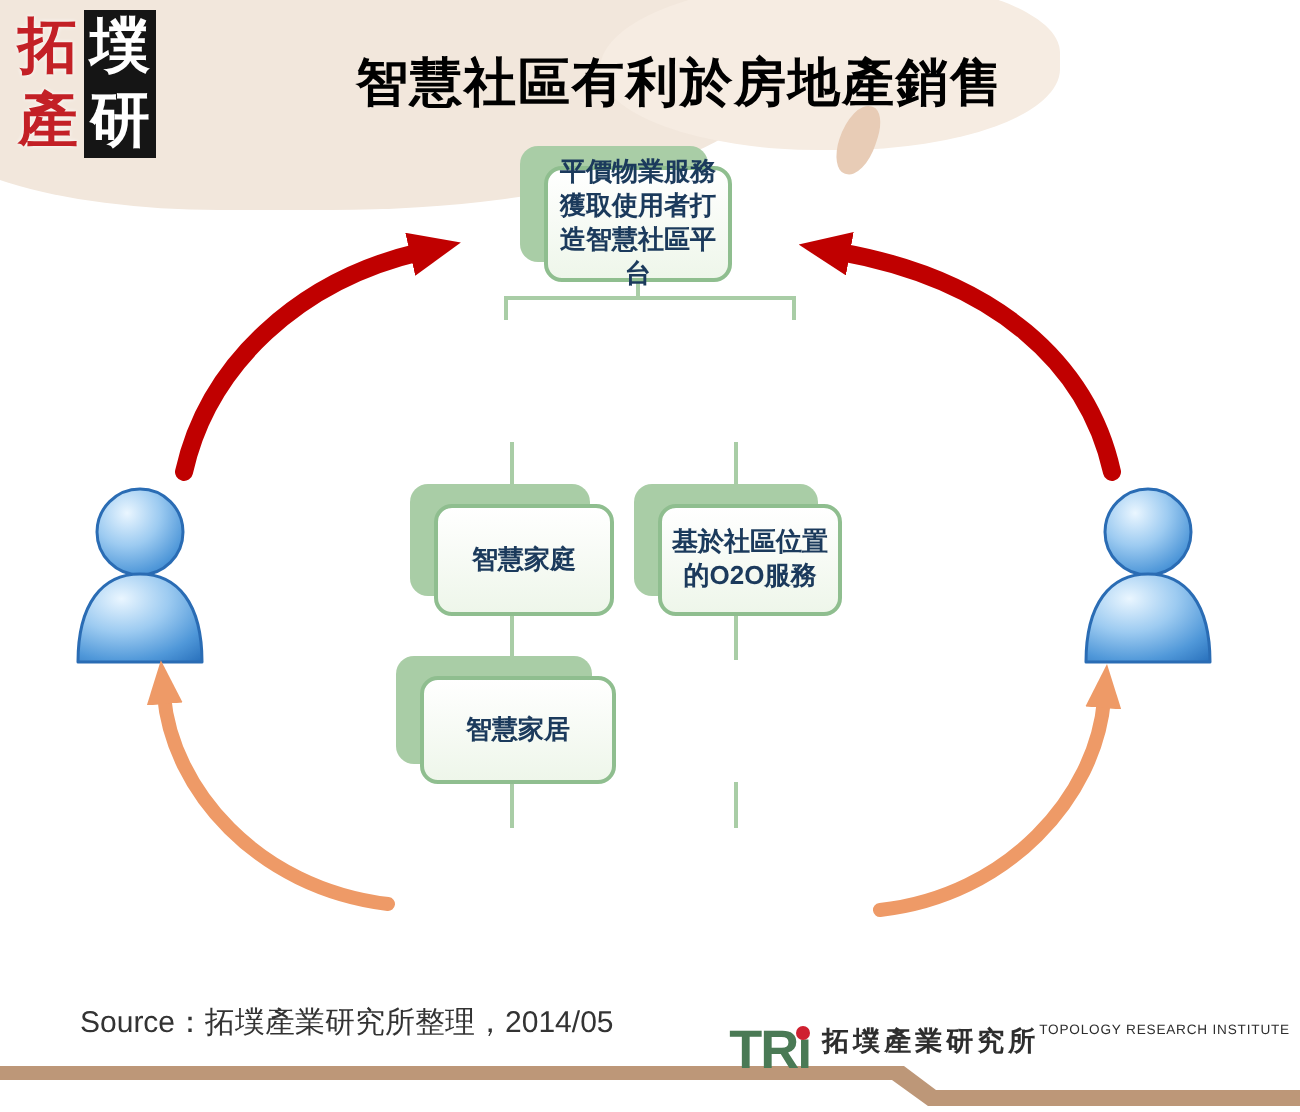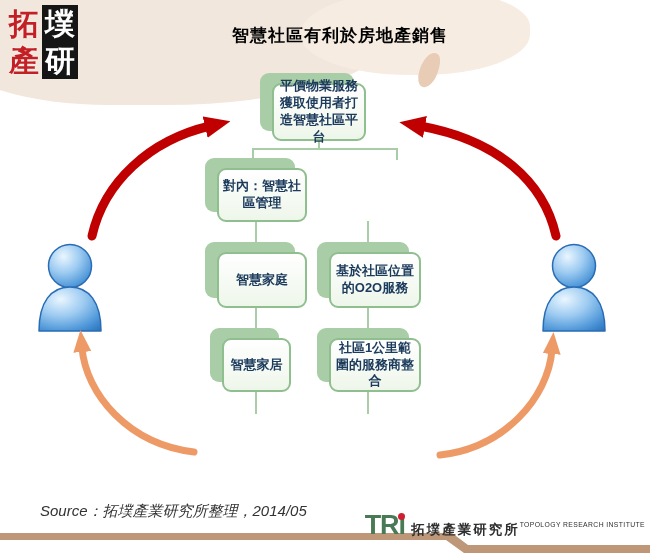--- a/index.html
+++ b/index.html
@@ -19,41 +19,41 @@
   
   .brand{position:absolute;left:6px;top:5px;z-index:5;display:grid;
          grid-template-columns:36px 36px;grid-auto-rows:37px;}
   .brand span{display:flex;align-items:center;justify-content:center;
          font-family:"DejaVu Serif",serif;font-weight:bold;font-size:30px;line-height:1;}
   .brand .red{color:#c32026;text-shadow:0 0 2px rgba(255,255,255,.95);}
   .brand .blk{background:#151515;color:#ffffff;}
   
   .title{position:absolute;left:140px;top:24px;width:400px;z-index:4;
          text-align:center;font-family:"DejaVu Serif",serif;font-weight:bold;
-         font-size:17px;color:#000;margin:0;letter-spacing:1px;}
+         font-size:26px;color:#000;margin:0;letter-spacing:1px;}
   
   .node{position:absolute;z-index:2;}
   .node .back{position:absolute;left:-12px;top:-10px;width:100%;height:100%;
          background:#a9cda6;border-radius:9px;}
   .node .face{position:relative;width:100%;height:100%;box-sizing:border-box;
          background:linear-gradient(#ffffff,#eef6ea);
          border:2px solid #8fbe8f;border-radius:9px;
          display:flex;align-items:center;justify-content:center;text-align:center;
          font-size:13px;font-weight:bold;color:#1b3a5c;line-height:1.3;
          padding:2px 3px;}
   
   .conn{position:absolute;background:#a9cda6;z-index:1;}
   
   .arrows{position:absolute;left:0;top:0;z-index:3;pointer-events:none;}
   .person{position:absolute;z-index:2;}
   
-  .source{position:absolute;left:40px;top:502px;z-index:4;font-size:15px;color:#333;font-style:italic;}
+  .source{position:absolute;left:40px;top:502px;z-index:4;font-size:15px;color:#333;}
   .band{position:absolute;left:0;top:530px;z-index:3;}
   .trilogo{position:absolute;right:5px;top:512px;z-index:4;display:flex;
-         align-items:flex-end;gap:6px;}
+         align-items:flex-start;gap:6px;}
   .tri-word{position:relative;font-weight:bold;font-size:27px;letter-spacing:-1px;
          color:#4a7a55;line-height:1;}
   .tri-dot{position:absolute;right:0px;top:1px;width:7px;height:7px;
          border-radius:50%;background:#cf2030;}
   .tri-names{display:flex;flex-direction:row;align-items:flex-start;}
   .tri-zh{font-size:13.5px;font-weight:bold;color:#2e2e2e;letter-spacing:2px;
          font-family:"DejaVu Serif",serif;}
   .tri-en{font-size:6.8px;color:#2e2e2e;letter-spacing:0.4px;white-space:nowrap;}
 </style>
 </head>
@@ -83,40 +83,32 @@
   <div class="conn" style="left:255px;top:391px;width:2px;height:23px"></div>
   <div class="conn" style="left:367px;top:221px;width:2px;height:23px"></div>
   <div class="conn" style="left:367px;top:307px;width:2px;height:23px"></div>
   <div class="conn" style="left:367px;top:391px;width:2px;height:23px"></div>
 
   <div class="node" style="left:272px;top:83px;width:94px;height:58px">
     <div class="back"></div>
     <div class="face">平價物業服務獲取使用者打造智慧社區平台</div>
   </div>
 
-  <div class="node" style="left:217px;top:168px;width:90px;height:54px">
-    <div class="back"></div>
-    <div class="face">對內：智慧社區管理</div>
-  </div>
   <div class="node" style="left:217px;top:252px;width:90px;height:56px">
     <div class="back"></div>
     <div class="face">智慧家庭</div>
   </div>
-  <div class="node" style="left:222px;top:338px;width:69px;height:54px">
+  <div class="node" style="left:210px;top:338px;width:98px;height:54px">
     <div class="back"></div>
     <div class="face">智慧家居</div>
   </div>
 
   <div class="node" style="left:329px;top:252px;width:92px;height:56px">
     <div class="back"></div>
     <div class="face">基於社區位置的O2O服務</div>
-  </div>
-  <div class="node" style="left:329px;top:338px;width:92px;height:54px">
-    <div class="back"></div>
-    <div class="face">社區1公里範圍的服務商整合</div>
   </div>
 
   <svg class="person" style="left:34px;top:240px" width="72" height="94" viewBox="0 0 72 94">
     <defs>
       <radialGradient id="pgL" cx="0.35" cy="0.28" r="0.95">
         <stop offset="0" stop-color="#eaf6ff"></stop>
         <stop offset="0.4" stop-color="#9dcbf1"></stop>
         <stop offset="0.75" stop-color="#5098d9"></stop>
         <stop offset="1" stop-color="#2a72bd"></stop>
       </radialGradient>

